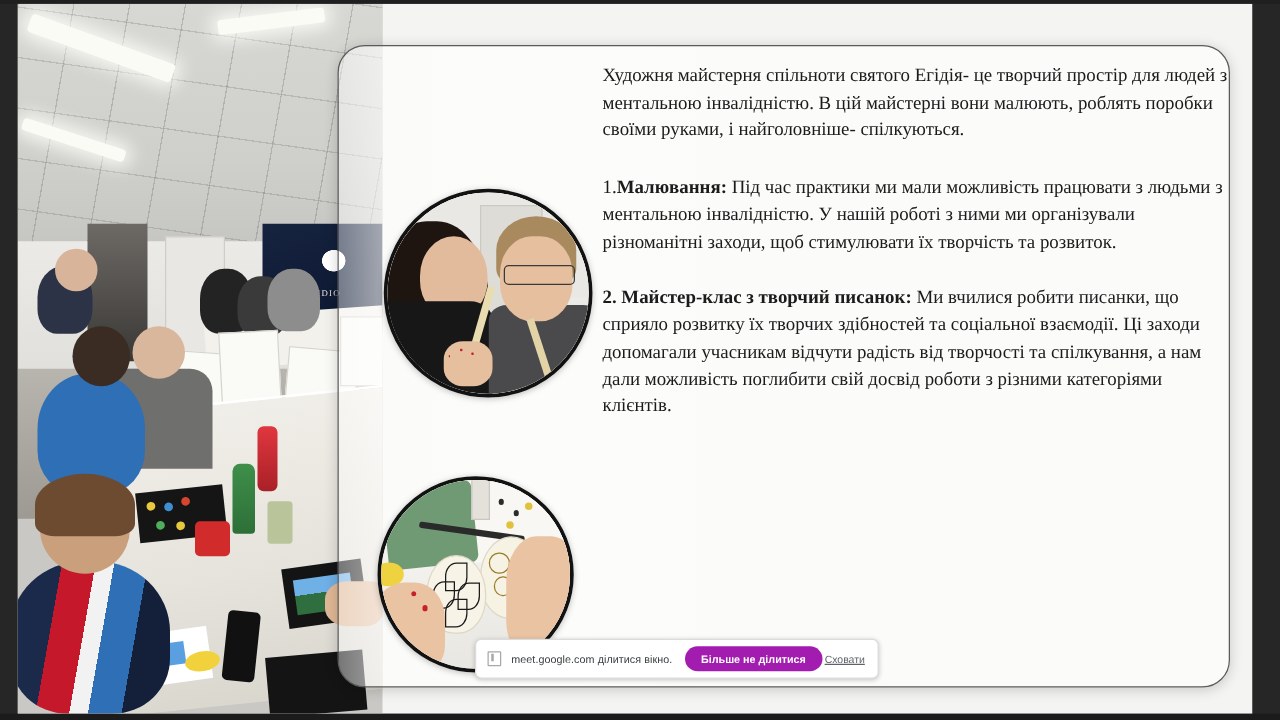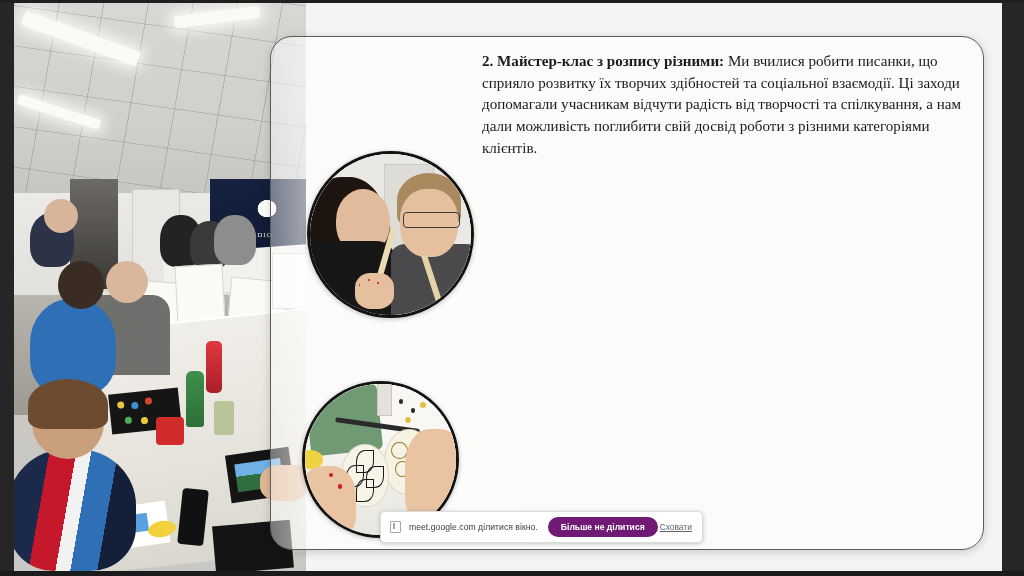--- a/index.html
+++ b/index.html
@@ -237,21 +237,21 @@
   }
   .notif .share-ic::after{
     content:""; position:absolute; left:2.2px; top:1px;
     width:1.4px; height:6px; background:#a8a8a8;
   }
   .notif .msg {
     font-size:8.6px; color:#3c4043; white-space:nowrap;
     flex:0 0 auto; margin-right:10px; letter-spacing:.05px;
   }
   .notif .stop-btn {
-    background:#701a75; color:#fff;
+    background:#a21caf; color:#fff;
     font-size:8.6px; font-weight:bold;
     border:none; border-radius:13px;
     padding:5px 13px; cursor:pointer;
     white-space:nowrap; flex:0 0 auto;
     font-family:"Liberation Sans",sans-serif;
   }
   .notif .hide-link {
     font-size:8.4px; color:#5f6368;
     text-decoration:underline; cursor:pointer;
     margin-left:2px; white-space:nowrap; flex:0 0 auto;
@@ -371,23 +371,25 @@
       </div>
       <div class="cp c2hand2"></div>
       <div class="cp c2hand1">
         <div class="c2nail" style="left:54%;top:10%;"></div>
         <div class="c2nail" style="left:70%;top:26%;"></div>
       </div>
     </div>
 
     <div class="text-col">
 
-
-
-      <p class="para p3"><b> 2. </b><b>Майстер-клас з розпису різними:</b><span>  Ми вчилися робити писанки, що сприяло розвитку їх творчих здібностей та соціальної взаємодії. Ці заходи допомагали учасникам відчути радість від творчості та спілкування, а нам дали можливість поглибити свій досвід роботи з різними категоріями клієнтів.</span></p>
+      <p class="para p1">Художня майстерня спільноти святого Егідія- це творчий простір для людей з ментальною інвалідністю. В цій майстерні вони малюють, роблять поробки своїми руками, і найголовніше- спілкуються.</p>
+
+      <p class="para p2"><span>1.</span><b>Малювання:</b><span> Під час практики ми мали можливість працювати з людьми з ментальною інвалідністю. У нашій роботі з ними ми організували різноманітні заходи, щоб стимулювати їх творчість та розвиток.</span></p>
+
+      <p class="para p3"><b> 2. </b><b>Майстер-клас з творчий писанок:</b><span>  Ми вчилися робити писанки, що сприяло розвитку їх творчих здібностей та соціальної взаємодії. Ці заходи допомагали учасникам відчути радість від творчості та спілкування, а нам дали можливість поглибити свій досвід роботи з різними категоріями клієнтів.</span></p>
     </div>
 
     <div class="notif">
       <span class="share-ic"></span>
       <span class="msg">meet.google.com ділитися вікно.</span>
       <button class="stop-btn">Більше не ділитися</button>
       <a class="hide-link">Сховати</a>
     </div>
 
   </div>

